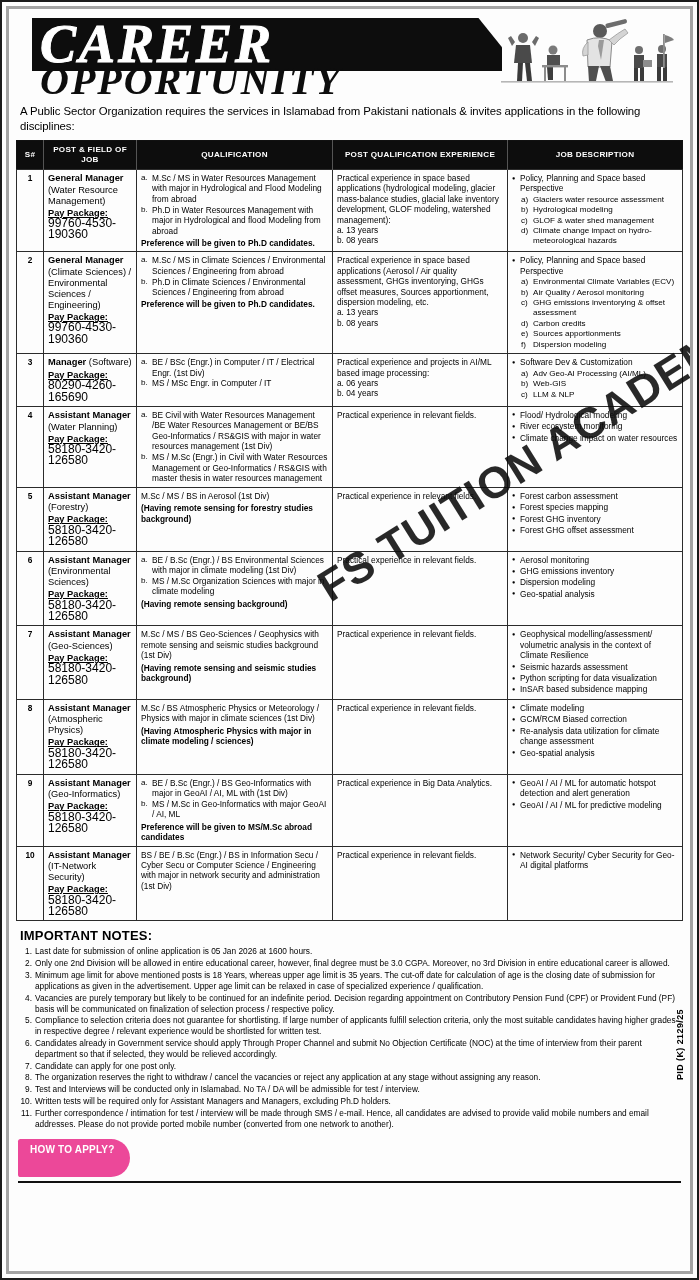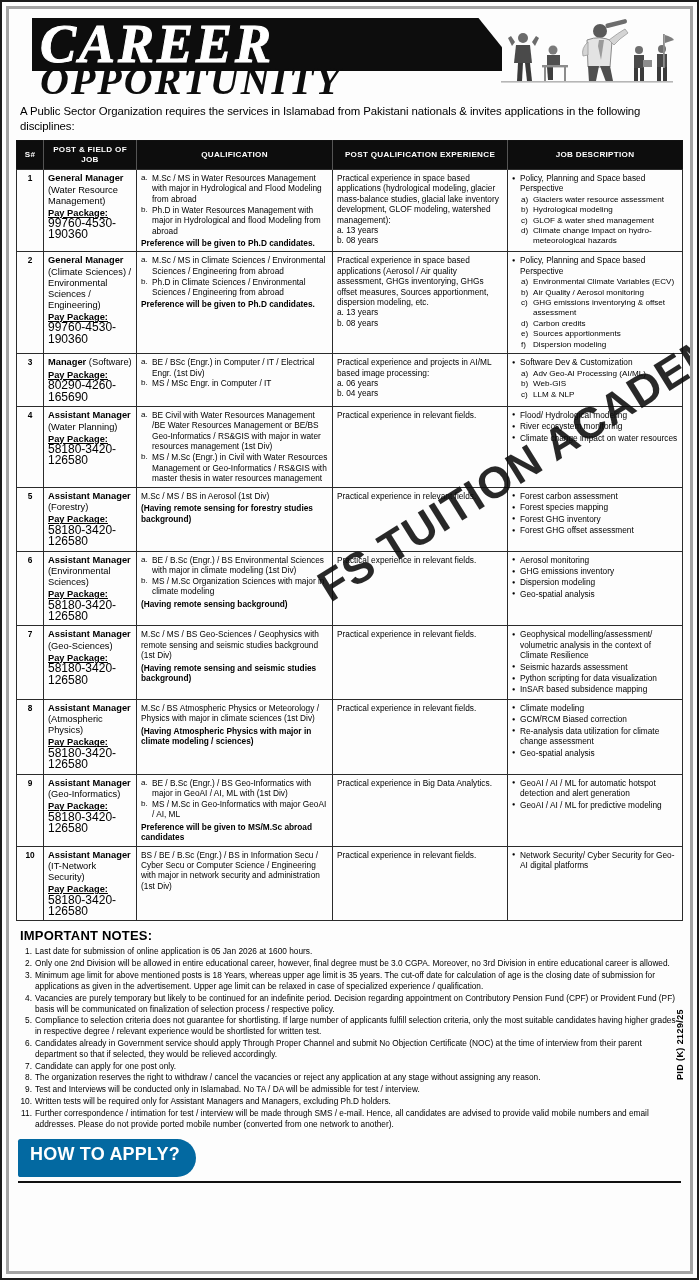--- a/index.html
+++ b/index.html
@@ -174,26 +174,26 @@
   }
 
   
   .apply-row {
     display: flex;
     align-items: center;
     margin: 6px 2px 4px 2px;
     gap: 8px;
   }
   .apply-tag {
-    background: #0369a1;
+    background: #ec4899;
     color: #fff;
     font-weight: bold;
-    font-size: 18px;
+    font-size: 10px;
     letter-spacing: 0.2px;
-    padding: 5px 16px 12px 12px;
+    padding: 5px 16px 22px 12px;
     border-radius: 3px 22px 22px 3px;
     white-space: nowrap;
     flex: 0 0 auto;
   }
   ul.apply-list { margin: 0; padding: 0; list-style: none; flex: 1 1 auto; }
   ul.apply-list > li {
     position: relative;
     padding-left: 9px;
     font-size: 9.1px;
     font-weight: bold;

